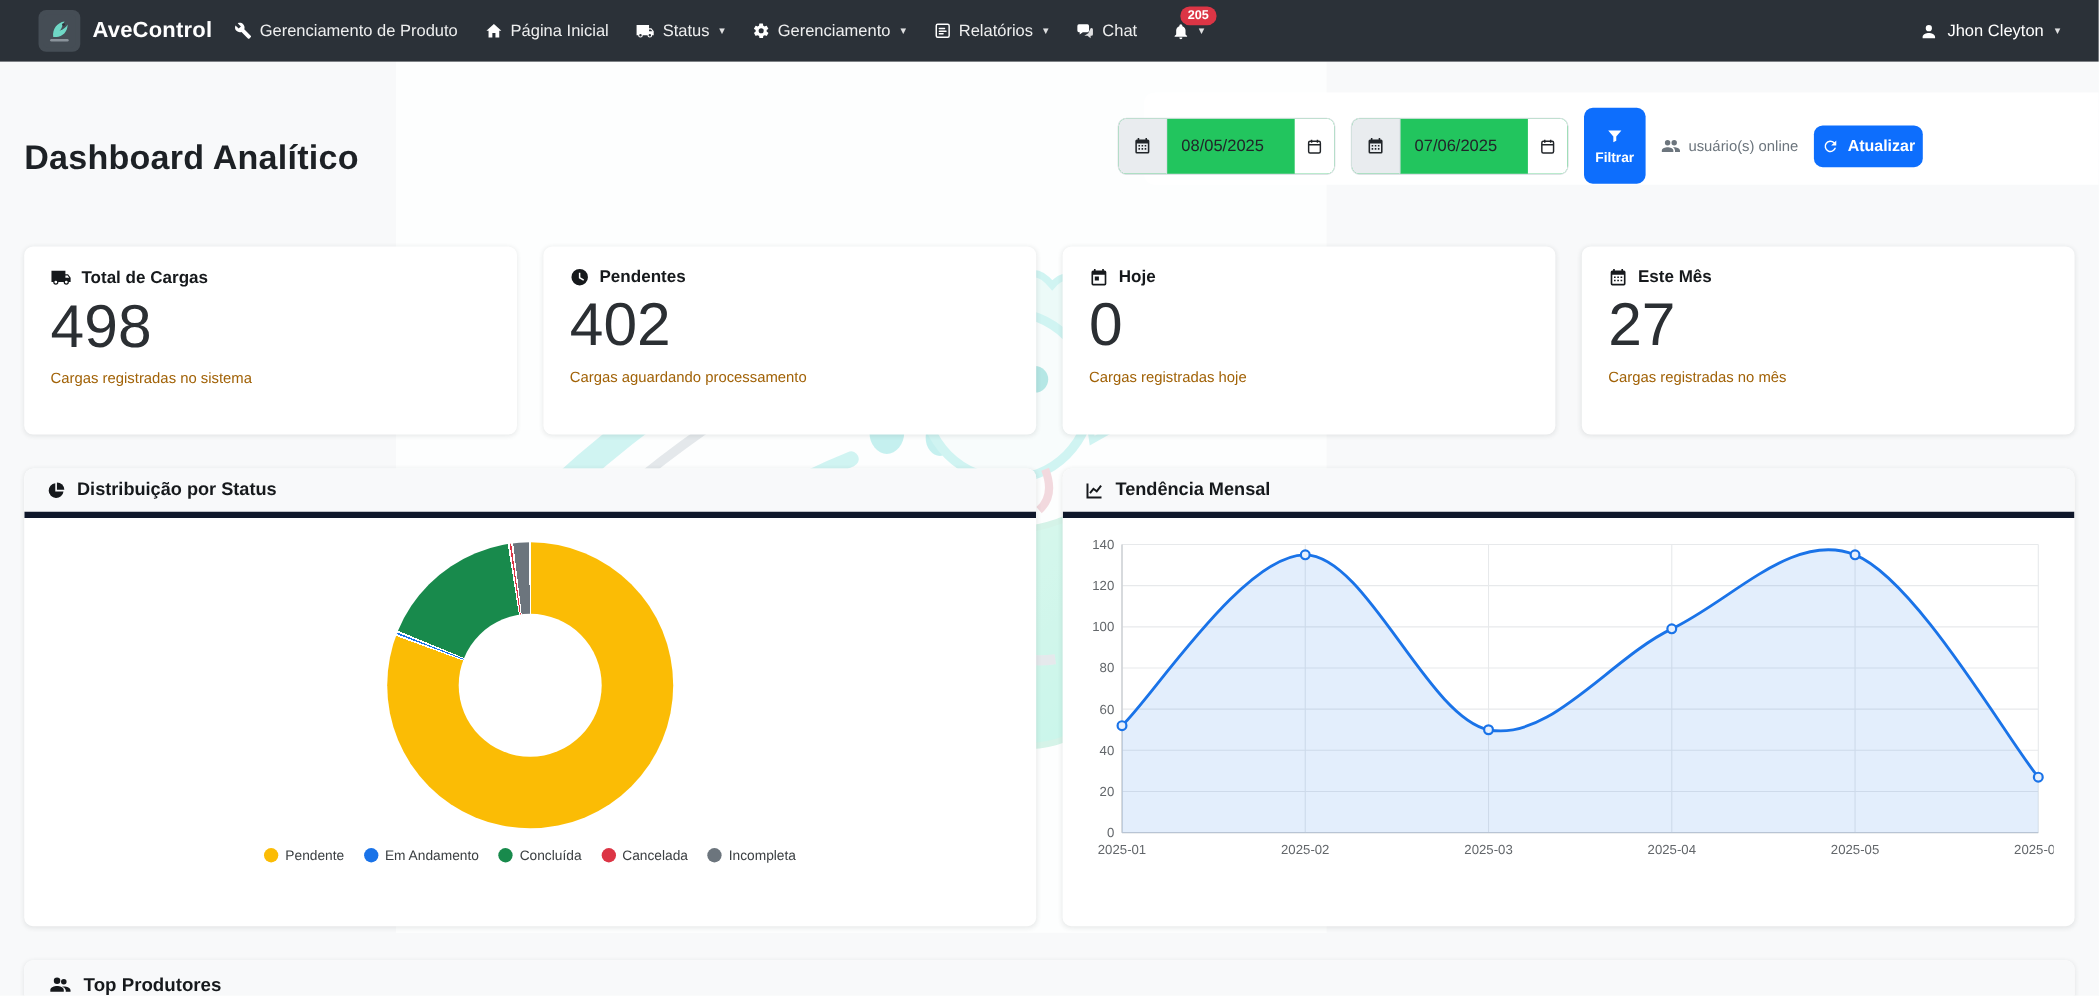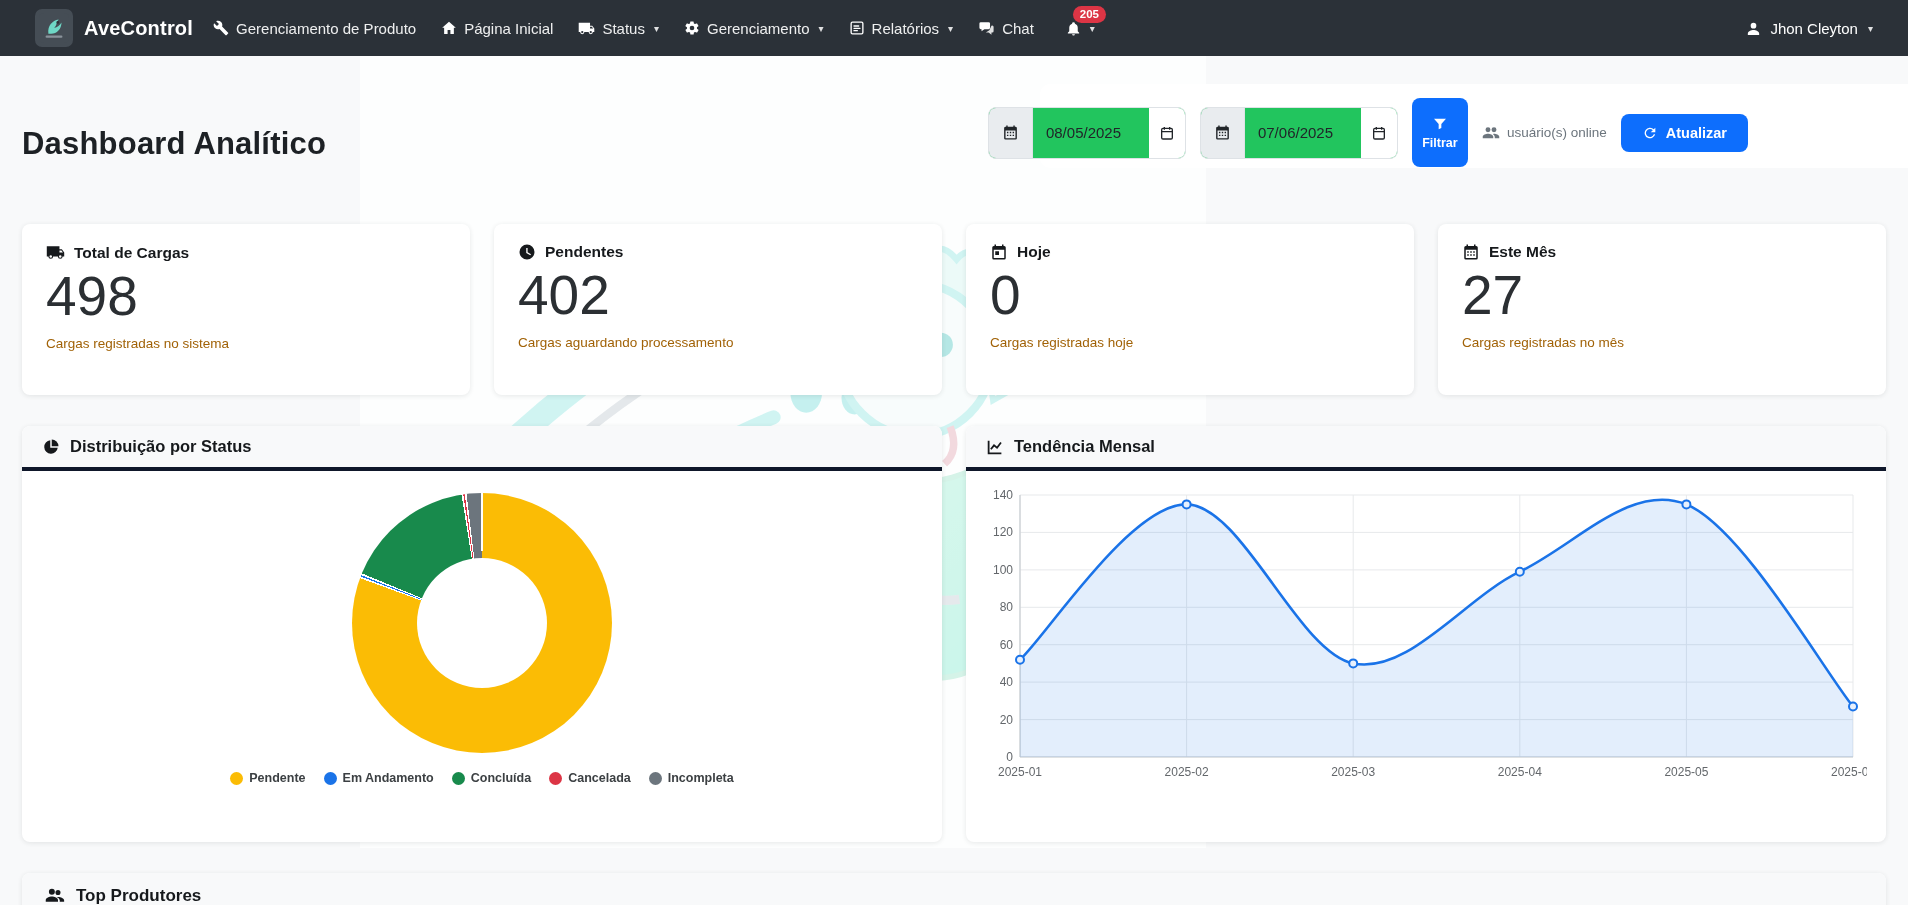--- a/index.html
+++ b/index.html
@@ -58,44 +58,44 @@
   .date-input { border:none; outline:none; width:116px; padding:0 2px 0 13px; font-size:15px; color:#212529; font-family:inherit; background:transparent; }
   .picker-btn { width:36px; display:flex; align-items:center; justify-content:center; cursor:pointer; color:#212529; background:#fff; border:none; }
   .btn-filter {
     width:56px; height:69px; background:#0d6efd; border:none; border-radius:8px; color:#fff;
     font-weight:700; font-size:12.5px; display:flex; flex-direction:column; align-items:center;
     justify-content:center; gap:4px; cursor:pointer; font-family:inherit;
   }
   .online { display:flex; align-items:center; gap:7px; color:#6c757d; font-size:13.5px; }
   .btn-refresh {
     height:38px; background:#0d6efd; border:none; border-radius:8px; color:#fff; font-weight:700;
-    font-size:14.5px; display:flex; align-items:center; gap:8px; padding:0 21px; cursor:pointer; font-family:inherit;
+    font-size:14.5px; display:flex; align-items:center; gap:8px; padding:0 7px; cursor:pointer; font-family:inherit;
   }
 
   
   .card { background:#fff; border-radius:8px; box-shadow:0 1px 5px rgba(33,37,41,.10); }
   .stats-row { display:flex; gap:24px; margin-top:43px; }
   .stat-card { flex:1; height:171px; padding:19px 24px; }
   .stat-head { display:flex; align-items:center; gap:9px; font-weight:700; font-size:15.5px; color:#16191c; }
   .stat-value { font-size:55px; font-weight:300; color:#2b2f33; line-height:1.12; margin-top:4px; }
   .stat-sub { font-size:13.5px; color:#a16207; margin-top:8px; }
 
   .charts-row { display:flex; gap:24px; margin-top:31px; }
   .chart-card { flex:1; height:416px; padding:0; overflow:hidden; }
   .chart-card-header {
-    background:#f8f9fa; border-bottom:4px solid #0f172a; border-radius:8px 8px 0 0;
+    background:#f8f9fa; border-bottom:6px solid #0f172a; border-radius:8px 8px 0 0;
     padding:11px 20px; display:flex; align-items:center; gap:10px;
     font-weight:700; font-size:16.5px; color:#16191c; height:45px;
   }
   .chart-card-body { padding:14px 16px; }
   .donut-body { display:flex; flex-direction:column; align-items:center; }
   .donut { width:260px; height:260px; border-radius:50%; margin-top:8px; position:relative; }
   .donut::after { content:""; position:absolute; inset:65px; background:#fff; border-radius:50%; }
   .legend { display:flex; align-items:center; gap:18px; margin-top:18px; font-size:12.5px; color:#3c4043; flex-wrap:wrap; justify-content:center; }
-  .legend-item { display:flex; align-items:center; gap:6px; cursor:pointer;font-weight:bold; }
+  .legend-item { display:flex; align-items:flex-start; gap:6px; cursor:pointer; }
   .dot { width:13px; height:13px; border-radius:50%; display:inline-block; }
 
   .trend-svg text { font-family:"Liberation Sans","DejaVu Sans",sans-serif; font-size:12px; fill:#63676b; }
   .trend-svg .grid { stroke:#e7e9eb; stroke-width:1; }
   .trend-svg .axis { stroke:#c9cdd2; stroke-width:1.2; }
 
   .producers-card { margin-top:31px; height:120px; }
   .producers-header {
     background:#f8f9fa; border-bottom:1px solid #e9ecef; border-radius:8px 8px 0 0;
     padding:12px 22px; display:flex; align-items:center; gap:11px;

